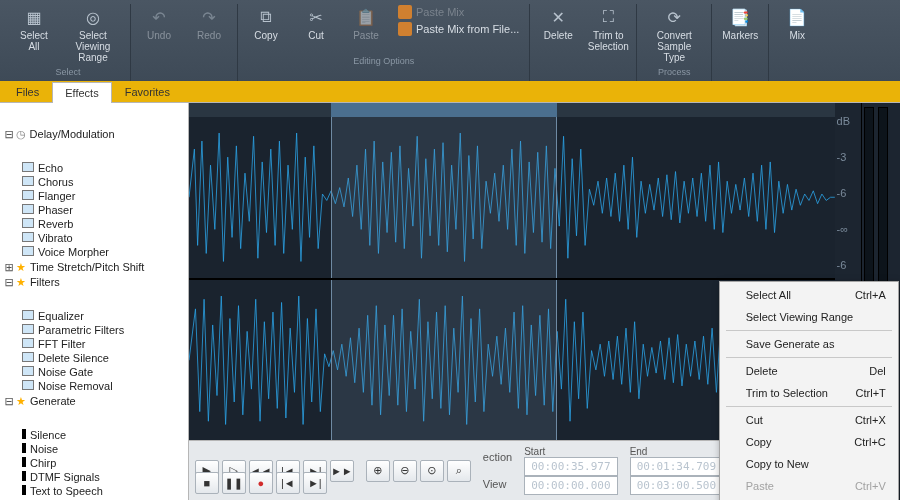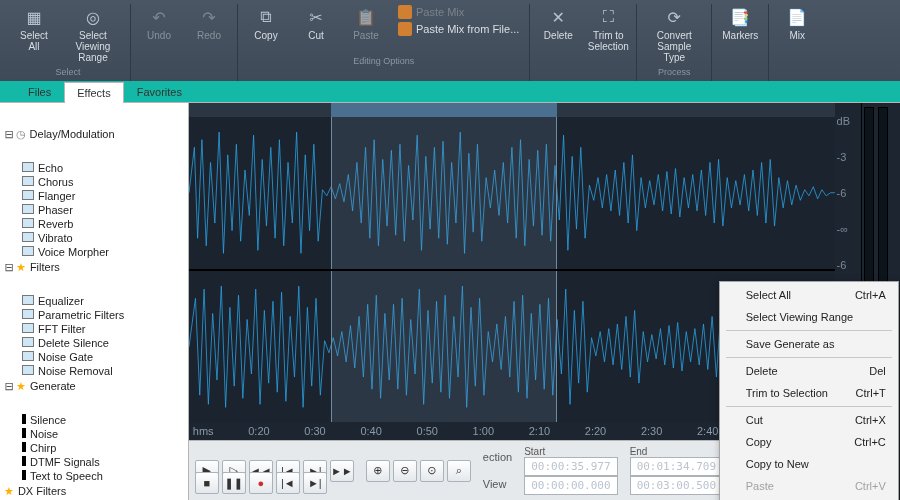--- a/index.html
+++ b/index.html
@@ -15,21 +15,21 @@
 .rbutton .lbl { text-align: center; line-height: 1.1; margin-top: 2px; font-size: 10px; }
 .rbutton.wide { width: 62px; }
 .rbutton.disabled { opacity: .45; cursor: default; }
 .grouplabel { font-size: 9px; color: #8a97a4; margin-top: 2px; text-align: center; }
 .pastecol { display: flex; flex-direction: column; gap: 1px; }
 .pastecol .pitem { display: flex; align-items: center; gap: 4px; color: #d8dee5; padding: 1px 4px; cursor: pointer; font-size: 10px; }
 .pastecol .pitem.disabled { color: #7a838d; cursor: default; }
 .pastecol .pitem .pi { width: 14px; height: 14px; background: #d08030; border-radius: 2px; }
 
 
-.tabs { background: #14b8a6; border-bottom: 1px solid #b6b6b6; display: flex; padding-left: 15px; }
+.tabs { background: #eab308; border-bottom: 1px solid #b6b6b6; display: flex; padding-left: 3px; }
 .tab { padding: 4px 12px; border: 1px solid transparent; border-bottom: none; cursor: pointer; color: #333; }
 .tab.active { background: #fff; border-color: #b6b6b6; position: relative; top: 1px; }
 
 
 .main { flex: 1; display: flex; background: #eef0f2; overflow: hidden; }
 .side { width: 220px; background: #fff; border-right: 1px solid #b6b6b6; overflow: auto; padding: 4px 2px; color: #222; }
 .tree ul { list-style: none; padding-left: 14px; margin-top: 20px; }
 .tree > ul { padding-left: 2px; }
 .tree li { white-space: nowrap; padding: 1px 0; cursor: pointer; }
 .tree li span.box { display: inline-block; width: 10px; text-align: center; color: #555; margin-right: 2px; }
@@ -186,20 +186,21 @@
           <ul>
             <li class="leaf"><span class="ib"></span><span>Echo</span></li>
             <li class="leaf"><span class="ib"></span><span>Chorus</span></li>
             <li class="leaf"><span class="ib"></span><span>Flanger</span></li>
             <li class="leaf"><span class="ib"></span><span>Phaser</span></li>
             <li class="leaf"><span class="ib"></span><span>Reverb</span></li>
             <li class="leaf"><span class="ib"></span><span>Vibrato</span></li>
             <li class="leaf"><span class="ib"></span><span>Voice Morpher</span></li>
           </ul>
         </li>
+        <li><span class="box">⊞</span><span class="starb">★</span><span>Time Stretch/Pitch Shift</span></li>
         <li><span class="box">⊟</span><span class="starb">★</span><span>Filters</span>
           <ul>
             <li class="leaf"><span class="ib"></span><span>Equalizer</span></li>
             <li class="leaf"><span class="ib"></span><span>Parametric Filters</span></li>
             <li class="leaf"><span class="ib"></span><span>FFT Filter</span></li>
             <li class="leaf"><span class="ib"></span><span>Delete Silence</span></li>
             <li class="leaf"><span class="ib"></span><span>Noise Gate</span></li>
             <li class="leaf"><span class="ib"></span><span>Noise Removal</span></li>
           </ul>
         </li>
@@ -230,34 +231,20 @@
         </svg>
       <div class="selrect" style="left:22%;width:35%"></div>
     </div>
     <div style="height:2px;background:#000"></div>
     <div class="wave">
       <svg viewBox="0 0 600 100" preserveAspectRatio="none">
           <polyline fill="none" stroke="#2aa3e6" stroke-width="0.6" points="0,50 6,18 10,82 14,12 18,88 22,28 26,72 30,10 34,90 38,24 42,76 46,16 50,84 54,32 58,68 62,12 66,88 70,26 74,74 78,20 82,80 86,14 90,86 94,30 98,70 102,10 106,90 110,24 114,76 118,18 122,82 126,46 130,54 134,44 138,56 142,40 146,60 150,36 154,64 158,30 162,70 166,22 170,78 174,16 178,84 182,28 186,72 190,22 194,78 198,18 202,82 206,32 210,68 214,12 218,88 222,26 226,74 230,20 234,80 238,16 242,84 246,30 250,70 254,10 258,90 262,24 266,76 270,18 274,82 278,40 282,60 286,35 290,65 294,30 298,70 302,20 306,80 310,16 314,84 318,28 322,72 326,22 330,78 334,18 338,82 342,32 346,68 350,12 354,88 358,26 362,74 366,20 370,80 374,44 378,56 382,40 386,60 390,38 394,62 398,35 402,65 406,30 410,70 414,26 418,74 422,40 426,60 430,42 434,58 438,38 442,62 446,36 450,64 454,34 458,66 462,40 466,60 470,38 474,62 478,35 482,65 486,30 490,70 494,28 498,72 502,40 506,60 510,42 514,58 518,38 522,62 526,35 530,65 534,30 538,70 542,28 546,72 550,40 554,60 558,42 562,58 566,45 570,55 574,48 578,52 582,46 586,54 590,48 594,52 598,50"></polyline>
         </svg>
       <div class="selrect" style="left:22%;width:35%"></div>
     </div>
-    <div class="axis">
-      <span>hms</span>
-        <span>0:20</span>
-        <span>0:30</span>
-        <span>0:40</span>
-        <span>0:50</span>
-        <span>1:00</span>
-        <span>2:10</span>
-        <span>2:20</span>
-        <span>2:30</span>
-        <span>2:40</span>
-        <span>2:50</span>
-        <span>3:00</span>
-    </div>
 
     <div class="transport">
       <div class="tgroup">
         <div class="tbtn">▶</div>
         <div class="tbtn">▷</div>
         <div class="tbtn">◄◄</div>
         <div class="tbtn">|◄</div>
         <div class="tbtn">►|</div>
         <div class="tbtn">►►</div>
       </div>

